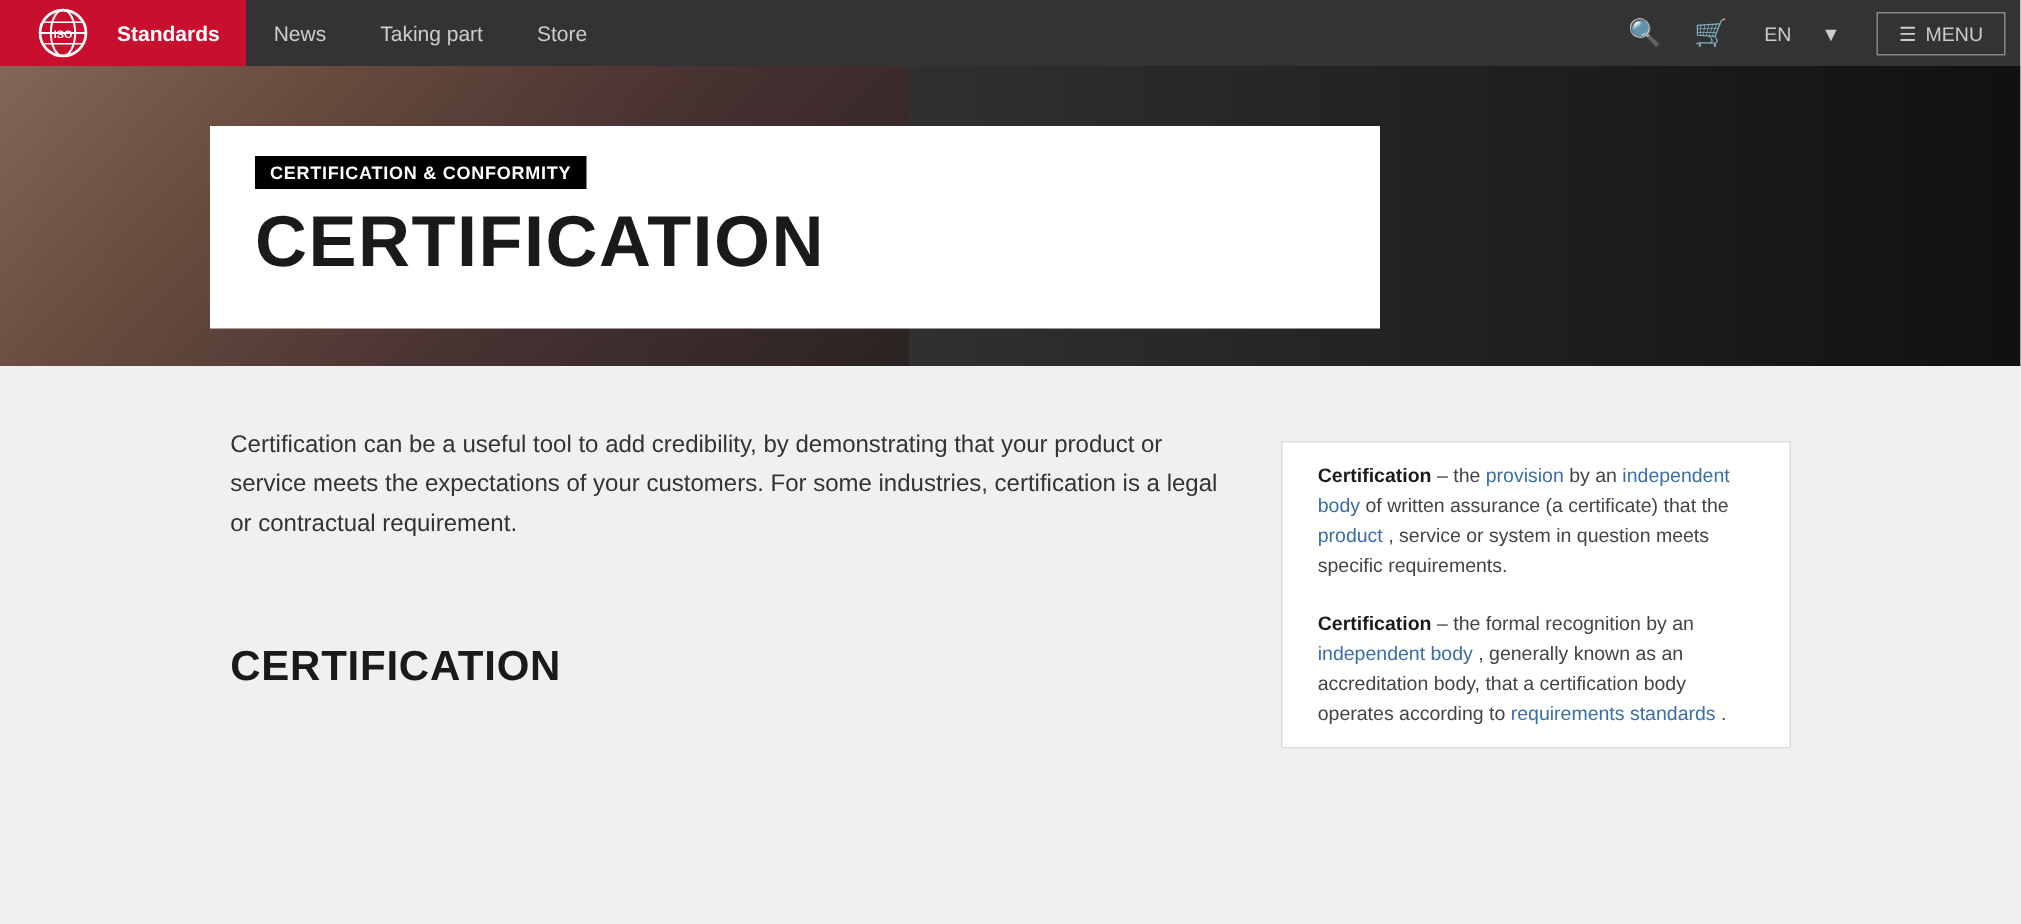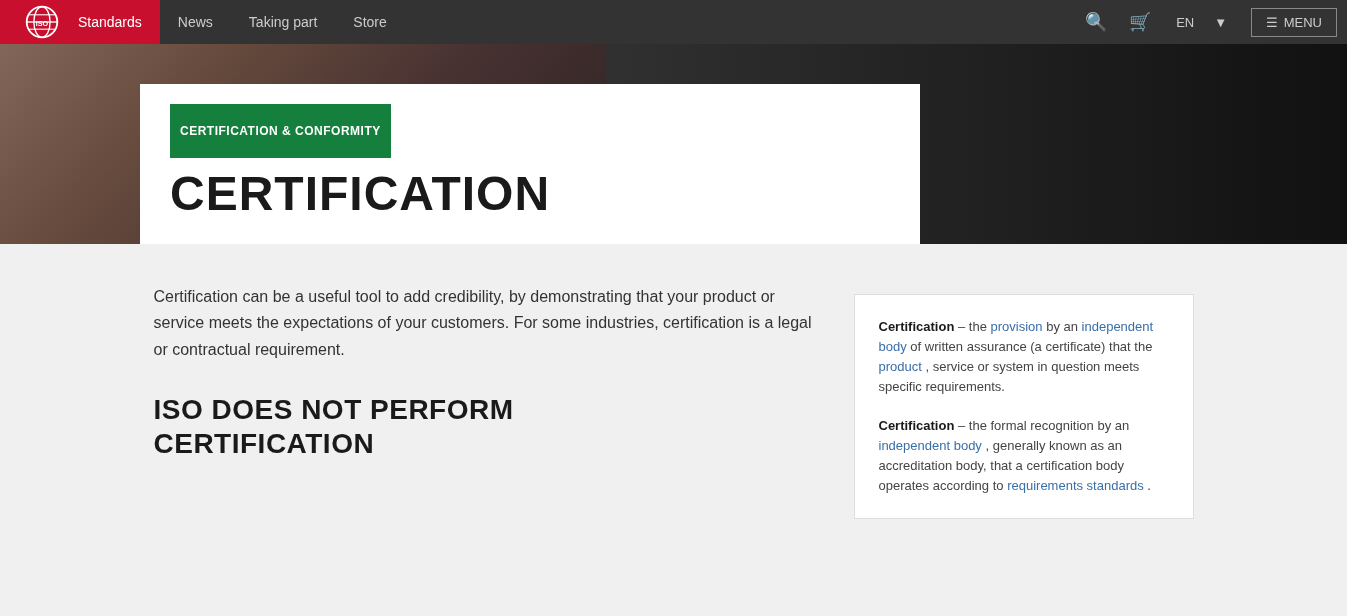--- a/index.html
+++ b/index.html
@@ -37,21 +37,21 @@
       padding: 0 18px;
       color: #ccc;
       font-size: 14px;
       cursor: pointer;
       white-space: nowrap;
       text-decoration: none;
     }
     .nav-item.active {
       background: #c8102e;
       color: #fff;
-      font-weight: normal;
+      font-weight: bold;
     }
     .nav-icons {
       display: flex;
       align-items: center;
       margin-left: auto;
       padding-right: 10px;
       gap: 10px;
     }
     .nav-icon-btn {
       color: #ccc;
@@ -110,25 +110,25 @@
     }
     .hero-content {
       position: absolute;
       left: 140px;
       top: 40px;
       background: white;
       width: 780px;
       padding: 20px 30px 30px 30px;
     }
     .breadcrumb-tag {
-      background: #15803d;
+      background: #000000;
       color: white;
       font-size: 12px;
       font-weight: bold;
-      padding: 20px 10px;
+      padding: 4px 10px;
       display: inline-block;
       margin-bottom: 10px;
       letter-spacing: 0.5px;
       text-transform: uppercase;
     }
     .hero-title {
       font-size: 48px;
       font-weight: 900;
       color: #1a1a1a;
       letter-spacing: 1px;
@@ -163,21 +163,21 @@
       color: #1a1a1a;
       line-height: 1.2;
       text-transform: uppercase;
       letter-spacing: 0.5px;
     }
     .sidebar-box {
       width: 340px;
       flex-shrink: 0;
       background: white;
       border: 1px solid #ddd;
-      padding: 22px 24px;
+      padding: 12px 24px;
       font-size: 13px;
       line-height: 1.55;
       color: #444;
       margin-top: 10px;
     }
     .sidebar-term {
       font-weight: bold;
       color: #1a1a1a;
     }
     .sidebar-link {
@@ -238,21 +238,21 @@
     <div class="breadcrumb-tag">CERTIFICATION &amp; CONFORMITY</div>
     <h1 class="hero-title">CERTIFICATION</h1>
   </div>
 </div>
 
 <div class="main-content">
   <div class="content-wrapper">
     <div class="main-text">
       <p class="intro-paragraph">Certification can be a useful tool to add credibility, by demonstrating that your product or service meets the expectations of your customers. For some industries, certification is a legal or contractual requirement.</p>
       <h2 class="section-heading">
-        <span>ISO DOES NOT PERFORM</span><br>
+        <br>
         <span>CERTIFICATION</span>
       </h2>
     </div>
 
     <div class="sidebar-box">
       <p class="sidebar-para">
         <span class="sidebar-term">Certification</span>
         <span> – the </span>
         <a href="#" class="sidebar-link">provision</a>
         <span> by an </span>

